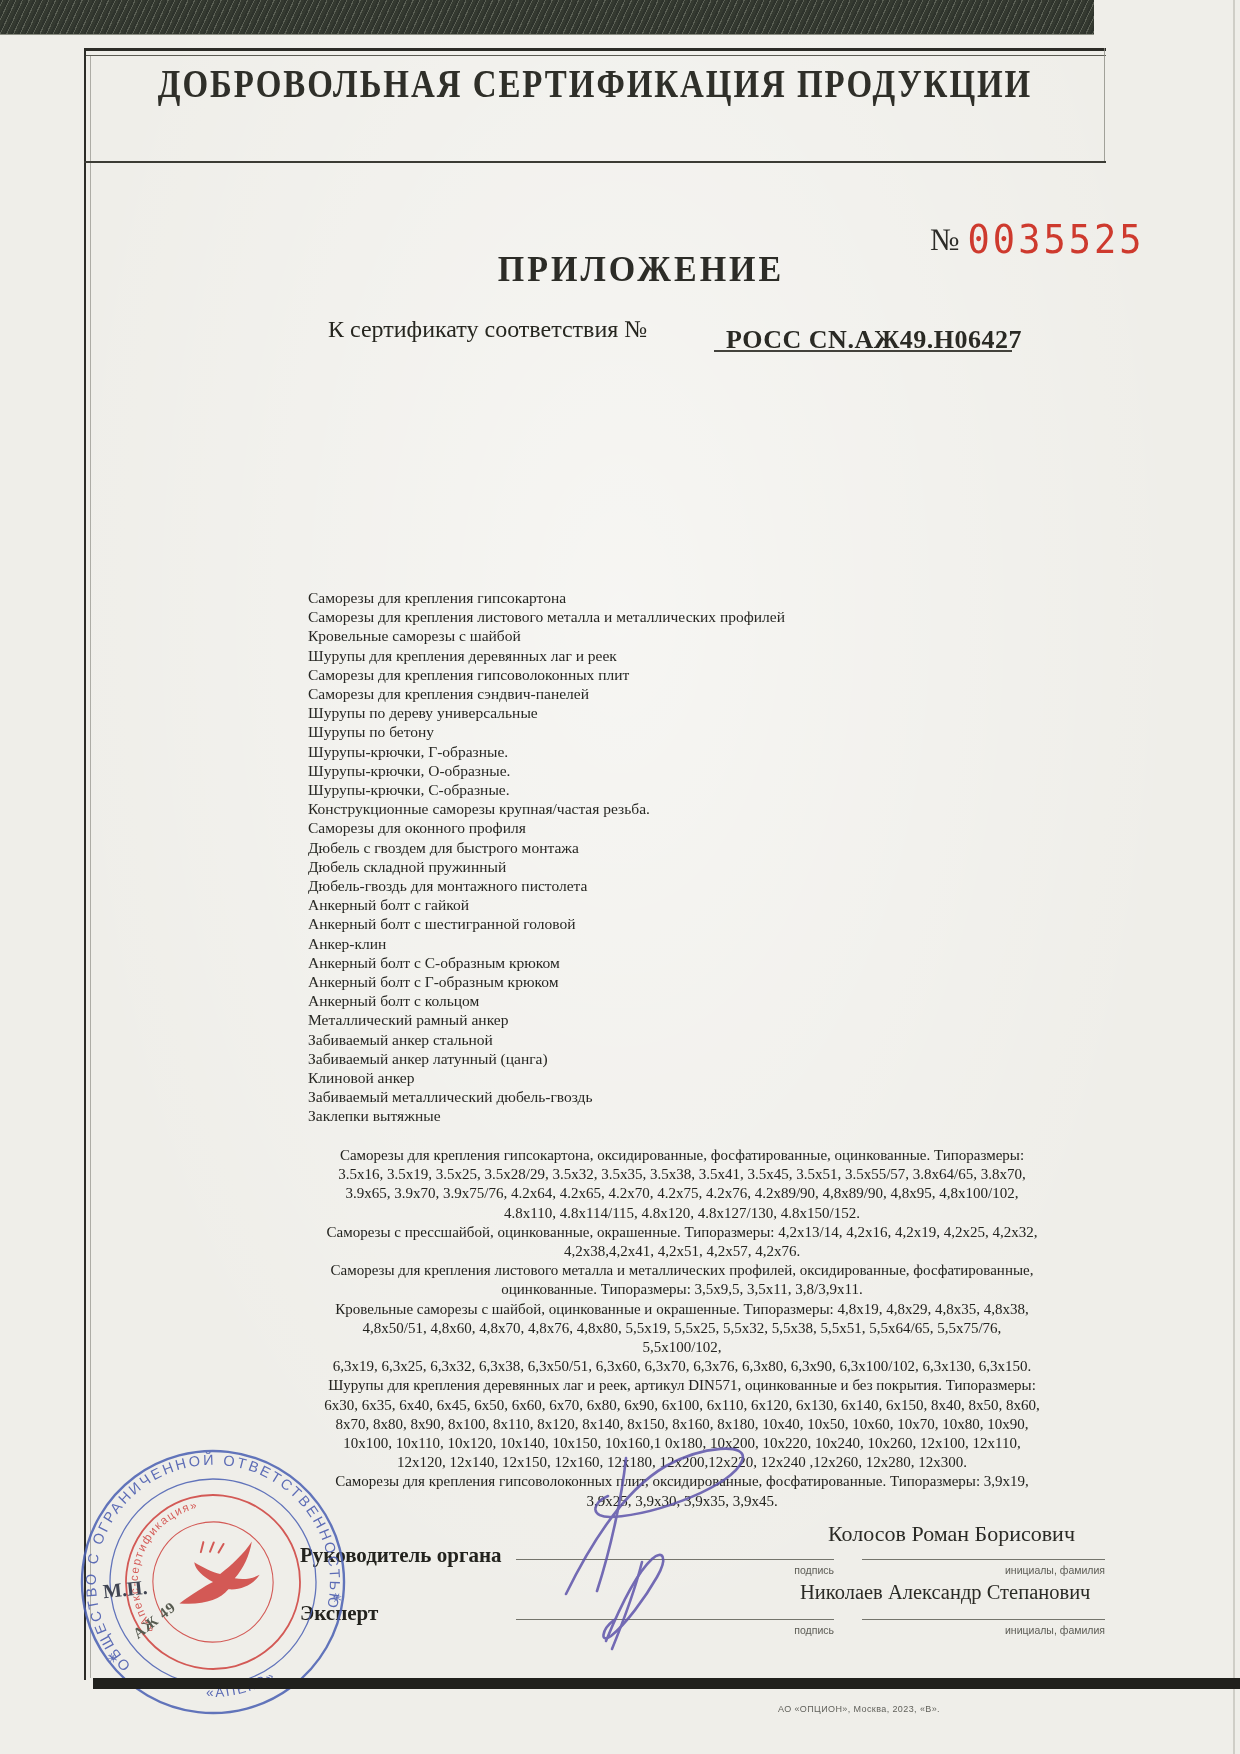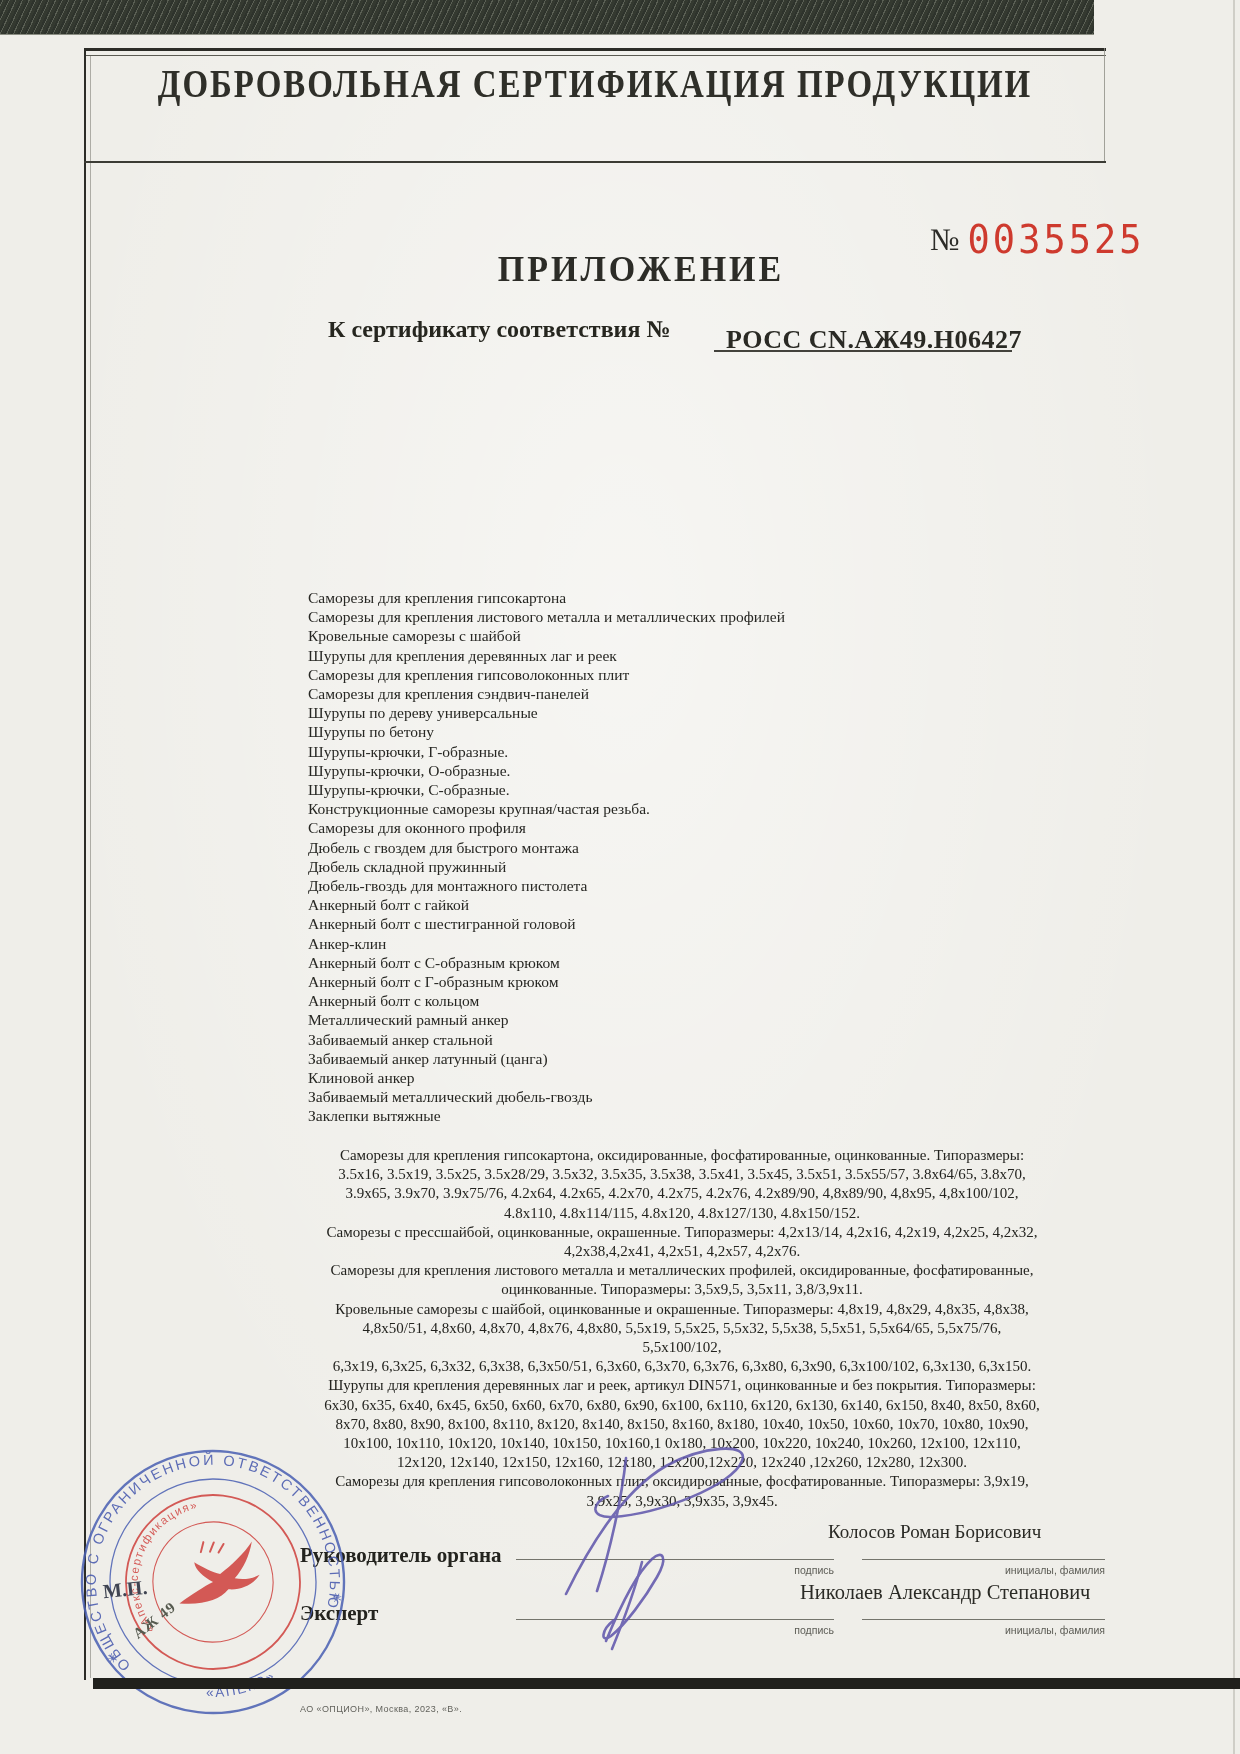--- a/index.html
+++ b/index.html
@@ -33,39 +33,39 @@
   .doc-number .no{font-size:31px;color:#2c2c28;vertical-align:top;line-height:40px;}
   .doc-number .digits{
     font-family:"DejaVu Sans Mono", monospace;font-size:37px;line-height:40px;
     color:#ce3a2e;letter-spacing:3px;margin-left:8px;transform:scaleY(1.05);display:inline-block;
   }
   .appendix-title{
     left:341px;top:249px;width:600px;text-align:center;
     font-size:34px;font-weight:bold;letter-spacing:3px;color:#2c2c27;
     transform:scaleY(1.08);transform-origin:center top;white-space:nowrap;
   }
-  .cert-label{left:328px;top:316px;font-size:24px;font-weight:bold;color:#26261f;white-space:nowrap;}
+  .cert-label{left:328px;top:316px;font-size:24px;font-weight:normal;color:#26261f;white-space:nowrap;}
   .cert-number{left:726px;top:325px;font-size:26px;font-weight:bold;color:#2a2a24;letter-spacing:.5px;white-space:nowrap;}
   .cert-underline{left:714px;top:350px;width:298px;height:2px;background:#43423c;}
 
   .product-list{left:308px;top:588px;width:760px;font-size:15.5px;line-height:19.2px;color:#272723;}
   .list-item{white-space:nowrap;}
 
   .spec-block{left:308px;top:1146px;width:748px;font-size:15px;line-height:19.2px;color:#23231f;}
   .spec-paragraph{white-space:pre-line;text-align:center;}
 
   .role-label{font-size:21px;font-weight:bold;color:#23231e;white-space:nowrap;}
-  .sig-name{font-size:19px;color:#2a2a25;white-space:nowrap;}
+  .sig-name{font-size:22px;color:#2a2a25;white-space:nowrap;}
   .sig-name.expert{font-size:20.5px;}
   .sig-line{height:1px;background:#74746c;}
   .sig-caption{font-family:"Liberation Sans", sans-serif;font-size:10.5px;color:#5c5c55;text-align:right;}
 
   .bottom-bar{left:93px;top:1678px;width:1147px;height:11px;background:#20201c;}
   .imprint{
-    left:300px;top:1704px;width:640px;text-align:left;
+    left:300px;top:1704px;width:640px;text-align:right;
     font-family:"Liberation Sans", sans-serif;font-size:9px;color:#62625c;letter-spacing:.4px;
   }
 
   .stamp-svg{left:68px;top:1437px;width:290px;height:290px;}
   .stamp-mp{left:103px;top:1578px;font-size:20px;font-weight:bold;color:#3f4452;transform:rotate(-6deg);}
   .stamp-code{left:130px;top:1612px;font-size:15px;font-weight:bold;color:#565a4f;letter-spacing:1px;transform:rotate(-38deg);}
   .ink-svg{left:0;top:0;width:1240px;height:1754px;pointer-events:none;}
 </style>
 </head>
 <body>

